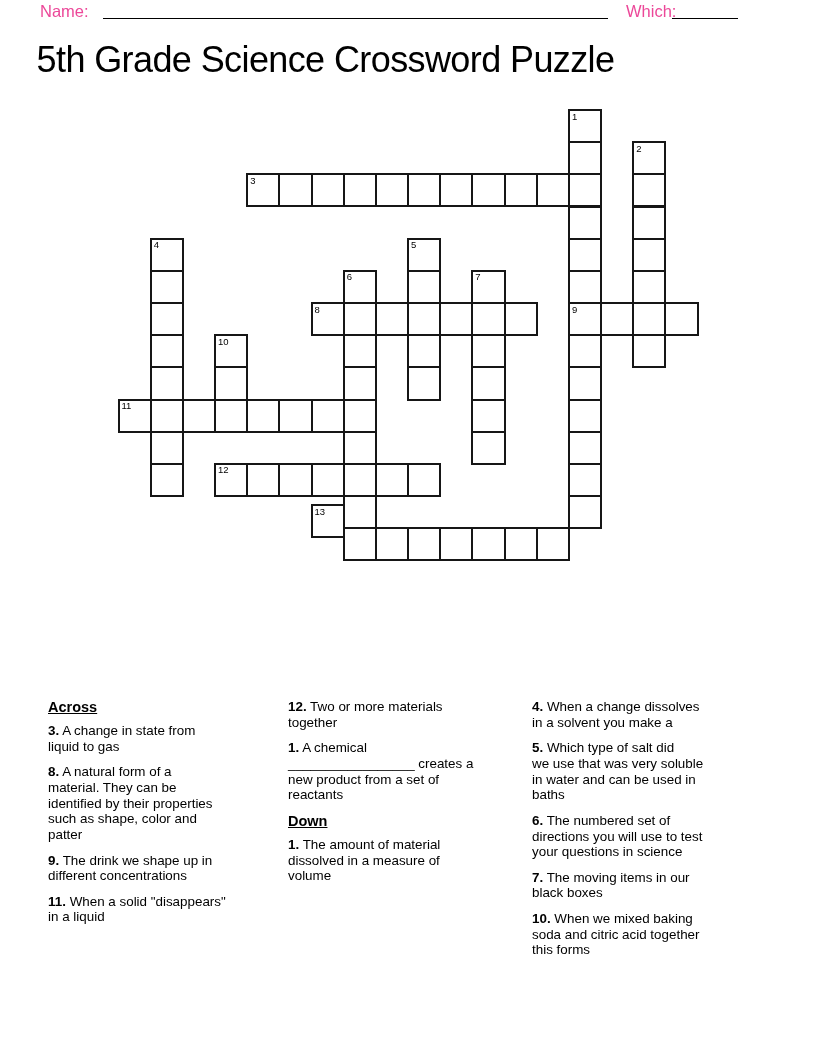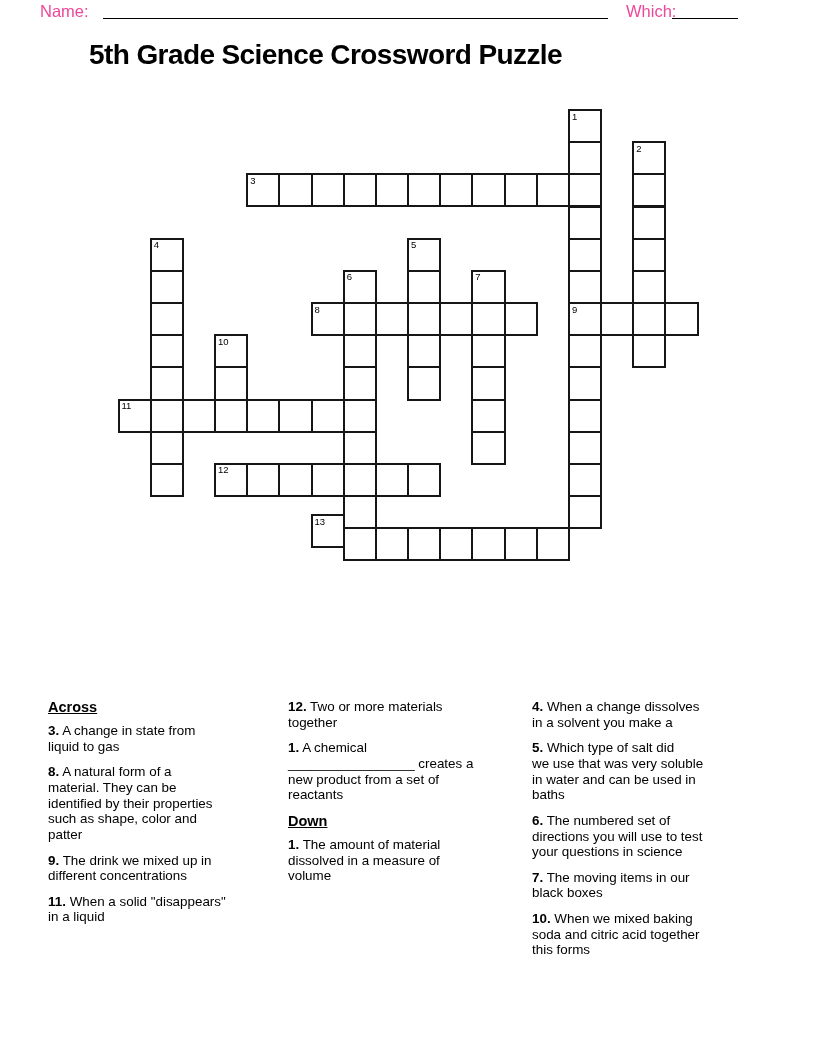--- a/index.html
+++ b/index.html
@@ -17,22 +17,22 @@
   .hdr-name  { left: 40px; }
   .hdr-date  { left: 626px; }
   .blank-rule { position: absolute; top: 1px; height: 17px; border-bottom: 1.6px solid #000; }
   .name-rule { left: 103px; width: 505px; }
   .date-rule { left: 672px; width: 66px; }
   
   .title {
     position: absolute;
     left: 0; top: 39px; width: 651px;
     text-align: center;
-    font-size: 28px;
-    font-weight: 700;
+    font-size: 36px;
+    font-weight: 400;
     letter-spacing: -0.6px;
     color: #000;
     white-space: nowrap;
   }
   
   #grid {
     position: absolute;
     left: 118.5px; top: 110px;
     width: 580px; height: 452px;
   }
@@ -185,42 +185,42 @@
       <div class="cell" style="left: 159.85px; top: 288.53px;"></div>
       <div class="cell" style="left: 192.02px; top: 288.53px;"></div>
       <div class="cell" style="left: 95.51px; top: 352.87px;">
         <span class="cellnum">12</span>
       </div>
       <div class="cell" style="left: 127.68px; top: 352.87px;"></div>
       <div class="cell" style="left: 159.85px; top: 352.87px;"></div>
       <div class="cell" style="left: 192.02px; top: 352.87px;"></div>
       <div class="cell" style="left: 256.36px; top: 352.87px;"></div>
       <div class="cell" style="left: 288.53px; top: 352.87px;"></div>
-      <div class="cell" style="left: 192.02px; top: 404px;">
+      <div class="cell" style="left: 192.02px; top: 394px;">
         <span class="cellnum">13</span>
       </div>
       <div class="cell" style="left: 256.36px; top: 417.21px;"></div>
       <div class="cell" style="left: 288.53px; top: 417.21px;"></div>
       <div class="cell" style="left: 320.7px; top: 417.21px;"></div>
       <div class="cell" style="left: 352.87px; top: 417.21px;"></div>
       <div class="cell" style="left: 385.04px; top: 417.21px;"></div>
       <div class="cell" style="left: 417.21px; top: 417.21px;"></div>
     </div>
 
   <div class="clues">
     <div class="clue-col clue-col-0">
         <div class="clue-heading">Across</div>
         <p class="clue"><b>3.</b> <span class="clue-text">A change in state from
 liquid to gas</span></p>
         <p class="clue"><b>8.</b> <span class="clue-text">A natural form of a
 material. They can be
 identified by their properties
 such as shape, color and
 patter</span></p>
-        <p class="clue"><b>9.</b> <span class="clue-text">The drink we mixed up in
+        <p class="clue"><b>9.</b> <span class="clue-text">The drink we shape up in
 different concentrations</span></p>
         <p class="clue"><b>11.</b> <span class="clue-text">When a solid "disappears"
 in a liquid</span></p>
       </div>
     <div class="clue-col clue-col-1">
         <p class="clue"><b>12.</b> <span class="clue-text">Two or more materials
 together</span></p>
         <p class="clue"><b>1.</b> <span class="clue-text">A chemical
 _________________ creates a
 new product from a set of

